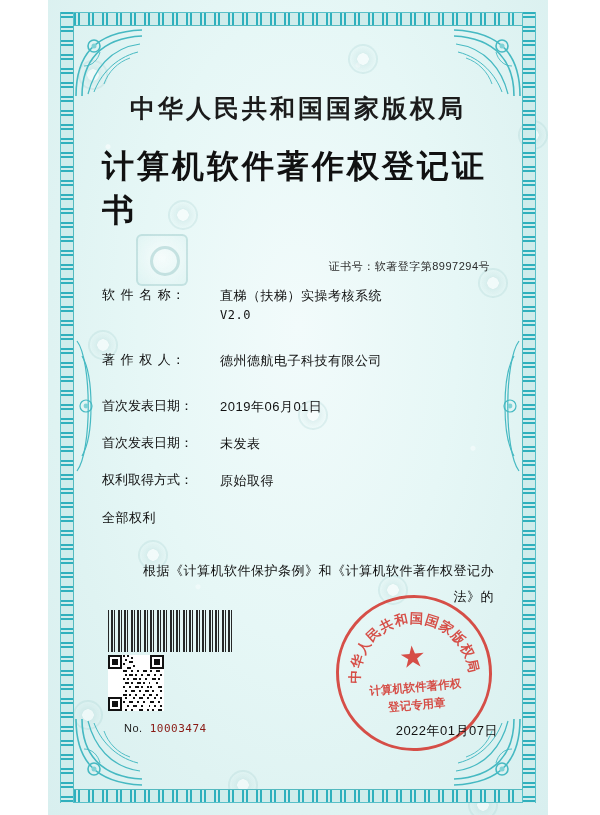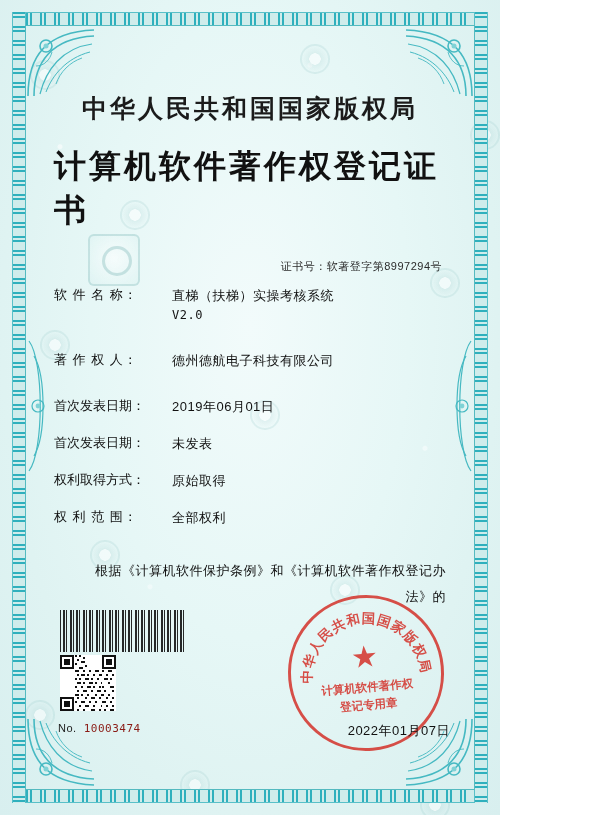--- a/index.html
+++ b/index.html
@@ -15,20 +15,21 @@
   }
 
   .certificate {
     position: relative;
     width: 500px;
     height: 815px;
     background:
       radial-gradient(ellipse at 50% 40%, #f2fbfb 0%, #e6f7f6 45%, #dff3f2 70%, #d8efef 100%);
     box-sizing: border-box;
     overflow: hidden;
+    margin-left: 48px;
   }
 
   
   .texture {
     position: absolute;
     inset: 0;
     background-image:
       radial-gradient(circle at 12% 18%, rgba(255,255,255,0.55) 0 2px, transparent 3px),
       radial-gradient(circle at 62% 8%, rgba(255,255,255,0.45) 0 2px, transparent 3px),
       radial-gradient(circle at 85% 55%, rgba(255,255,255,0.45) 0 2px, transparent 3px),
@@ -210,21 +211,21 @@
   }
   .qr {
     position: absolute;
     left: 60px;
     top: 655px;
     width: 56px;
     height: 56px;
   }
   .barcode-no {
     position: absolute;
-    left: 58px;
+    left: 76px;
     top: 722px;
     font-size: 11px;
     color: #8a1a14;
     letter-spacing: 0.5px;
     font-family: "DejaVu Sans Mono", monospace;
   }
   .barcode-no .prefix { color: #222; font-family: "Liberation Sans", sans-serif; }
 
   
   .seal {
@@ -443,21 +444,20 @@
         <div class="field-label wide">首次发表日期：</div>
         <div class="field-value">未发表</div>
       </div>
 
       <div class="field-row">
         <div class="field-label wide">权利取得方式：</div>
         <div class="field-value">原始取得</div>
       </div>
 
       <div class="field-row">
-        <div class="field-label">权 利 范 围：</div>
         <div class="field-value">全部权利</div>
       </div>
 
 
     </div>
 
     <div class="statement">
       <div class="p1">根据《计算机软件保护条例》和《计算机软件著作权登记办法》的</div>
     </div>
 

